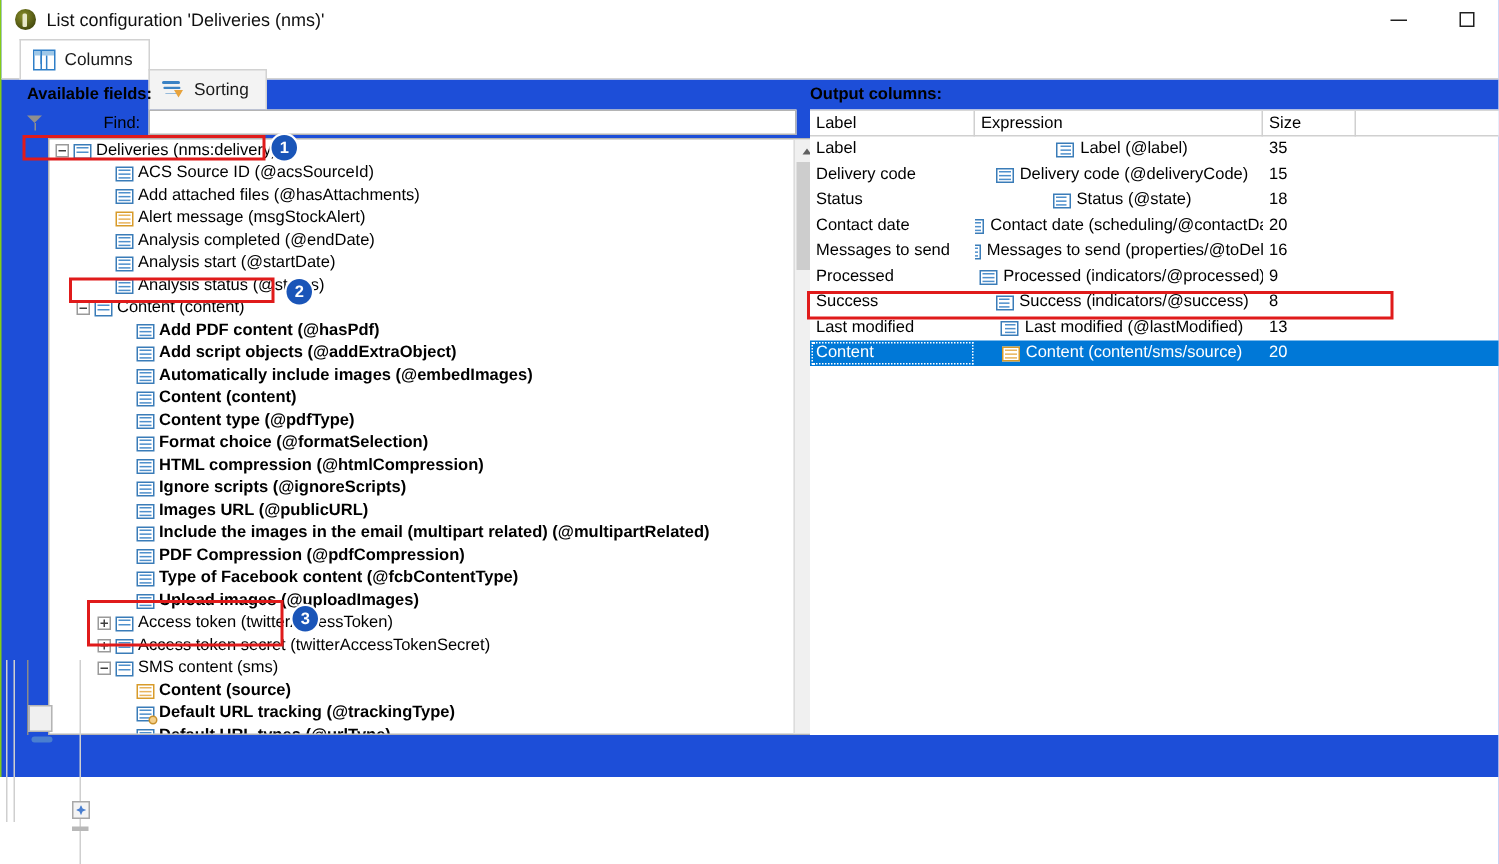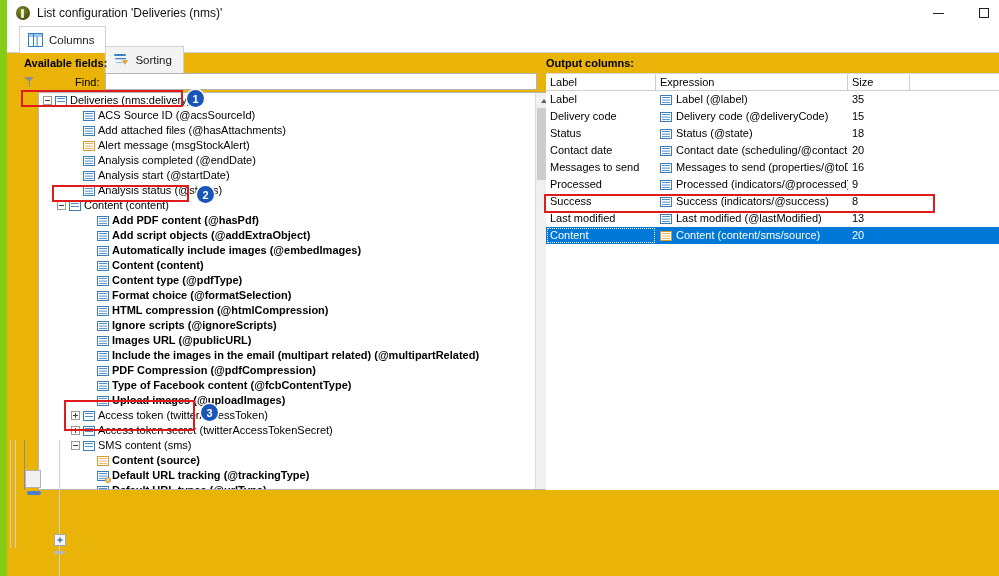--- a/index.html
+++ b/index.html
@@ -7,23 +7,23 @@
     margin: 0; padding: 0;
     width: 999px; height: 576px;
     overflow: hidden;
     background: #ffffff;
     font-family: "Liberation Sans", sans-serif;
     font-size: 11px;
     color: #000000;
   }
   #app {
     position: relative;
-    width: 999px; height: 576px;
-    background: #eab308;
-    border-left: 7px solid #84cc16;
+    width: 999px; height: 518px;
+    background: #1d4ed8;
+    border-left: 1px solid #84cc16;
   }
 
   
   .titlebar {
     position: absolute; left: 0; top: 0;
     width: 999px; height: 26px;
     background: #ffffff;
     display: flex; align-items: center;
   }
   .title-icon {
@@ -226,21 +226,21 @@
   .grow {
     display: flex; height: 17px; line-height: 17px; white-space: nowrap;
   }
   .grow > div {
     font-size: 11px; color: #000; padding-left: 4px; overflow: hidden;
     height: 17px;
   }
   .grow.sel { background: #0078d7; color: #ffffff; }
   .grow.sel > div { color: #ffffff; }
   .grow.sel .c-label { outline: 1px dotted #ffffff; outline-offset: -2px; }
-  .expr-cell { display: flex; align-items: center; gap: 4px; }
+  .expr-cell { display: flex; align-items: center; gap: 4px; justify-content: center; }
   .expr-cell .nico { margin-right: 0; }
 
   
   .redbox {
     position: absolute; border: 2px solid #e01b1b; pointer-events: none;
   }
   .badge {
     position: absolute;
     width: 17px; height: 17px; border-radius: 50%;
     background: #1a55b8; color: #fff;

